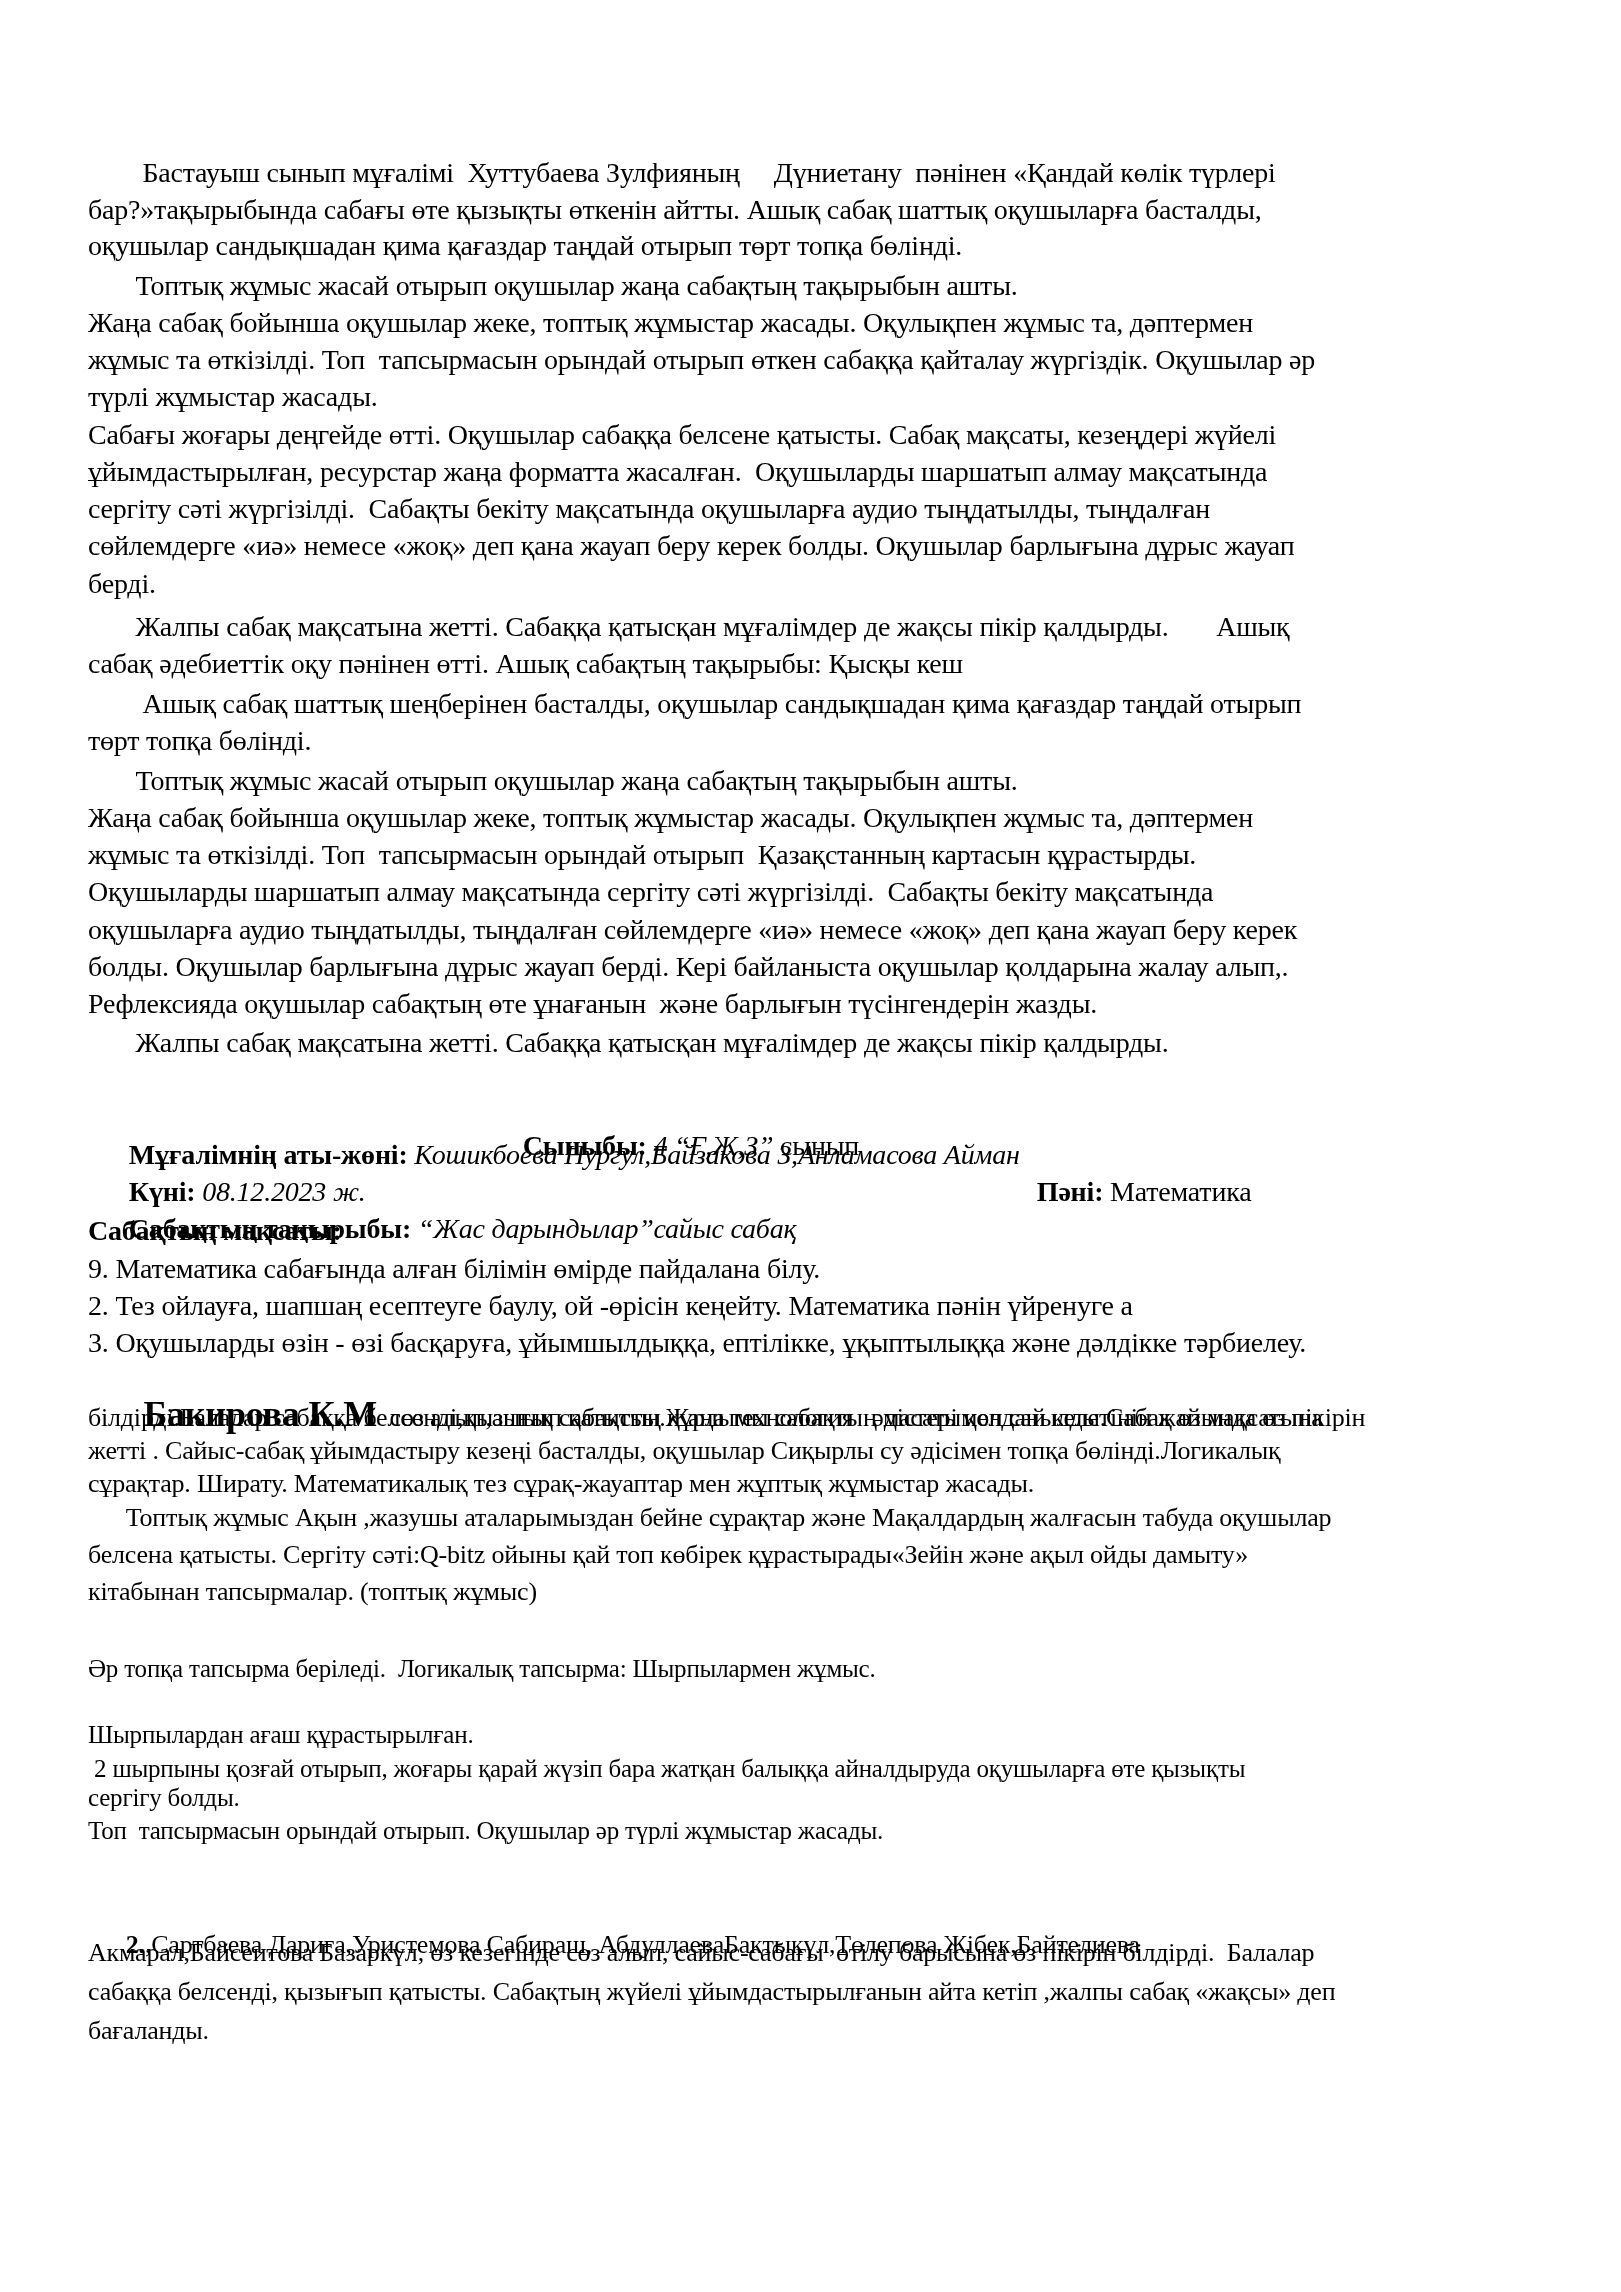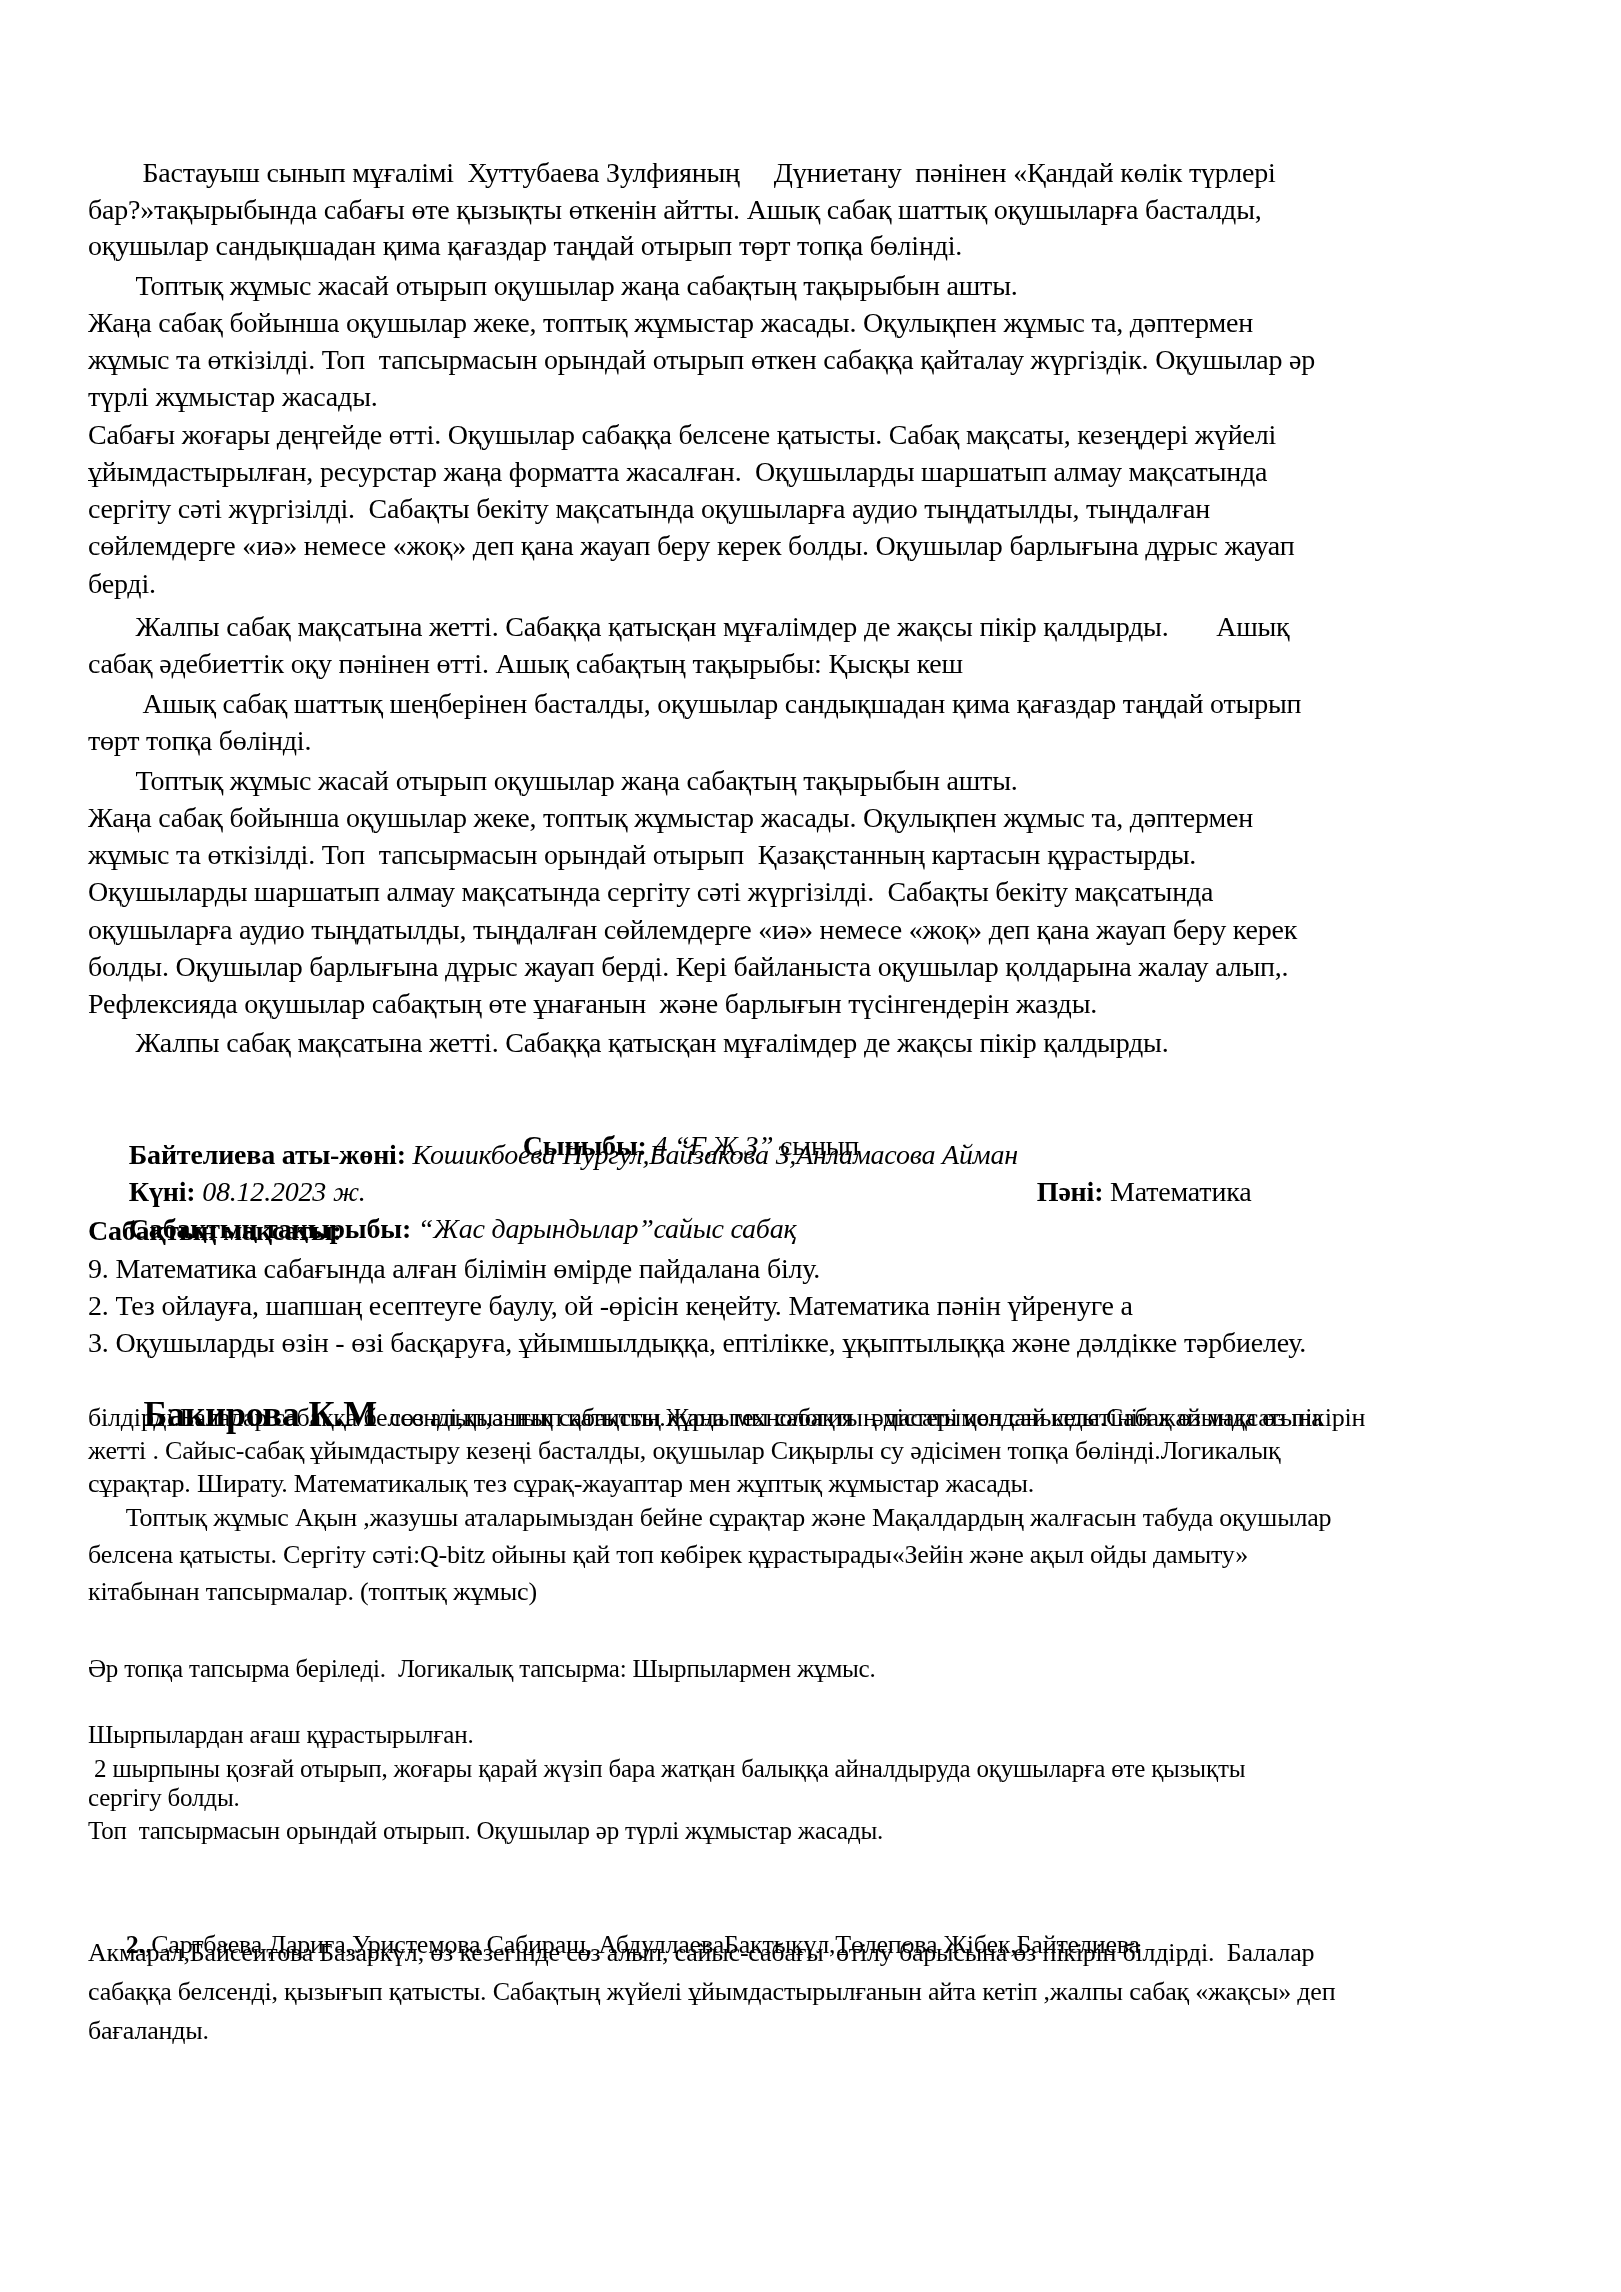--- a/index.html
+++ b/index.html
@@ -39,21 +39,21 @@
     <div class="line" style="top:837px">жұмыс та өткізілді. Топ  тапсырмасын орындай отырып  Қазақстанның картасын құрастырды.</div>
     <div class="line" style="top:874px">Оқушыларды шаршатып алмау мақсатында сергіту сәті жүргізілді.  Сабақты бекіту мақсатында</div>
     <div class="line" style="top:912px">оқушыларға аудио тыңдатылды, тыңдалған сөйлемдерге «иә» немесе «жоқ» деп қана жауап беру керек</div>
     <div class="line" style="top:949px">болды. Оқушылар барлығына дұрыс жауап берді. Кері байланыста оқушылар қолдарына жалау алып,.</div>
     <div class="line" style="top:986px">Рефлексияда оқушылар сабақтың өте ұнағанын  және барлығын түсінгендерін жазды.</div>
     <div class="line" style="top:1025px">       Жалпы сабақ мақсатына жетті. Сабаққа қатысқан мұғалімдер де жақсы пікір қалдырды.</div>
   </div>
 
   <div>
     <div class="line" style="top:1102px">
-      <span class="b">Байтелиева аты-жөні:</span><span class="i"> Кошикбоева Нургул,Байзакова З,Анламасова Айман</span>
+      <span class="b">Мұғалімнің аты-жөні:</span><span class="i"> Кошикбоева Нургул,Байзакова З,Анламасова Айман</span>
     </div>
     <div class="line" style="top:1139px">
       <span class="b">Күні:</span><span class="i"> 08.12.2023 ж.</span>
     </div>
     <div class="line" style="top:1093px; left:482px">
       <span class="b">Сыныбы:</span><span class="i"> 4 “Ғ,Ж,З”</span><span> сынып</span>
     </div>
     <div class="line" style="top:1139px; left:996px">
       <span class="b">Пәні:</span><span> Математика</span>
     </div>

